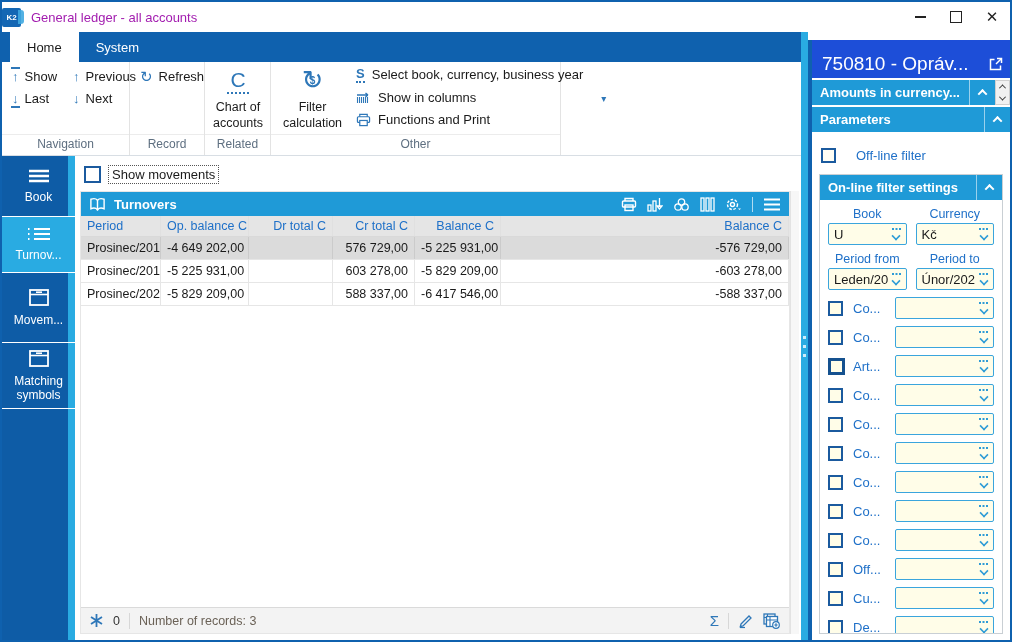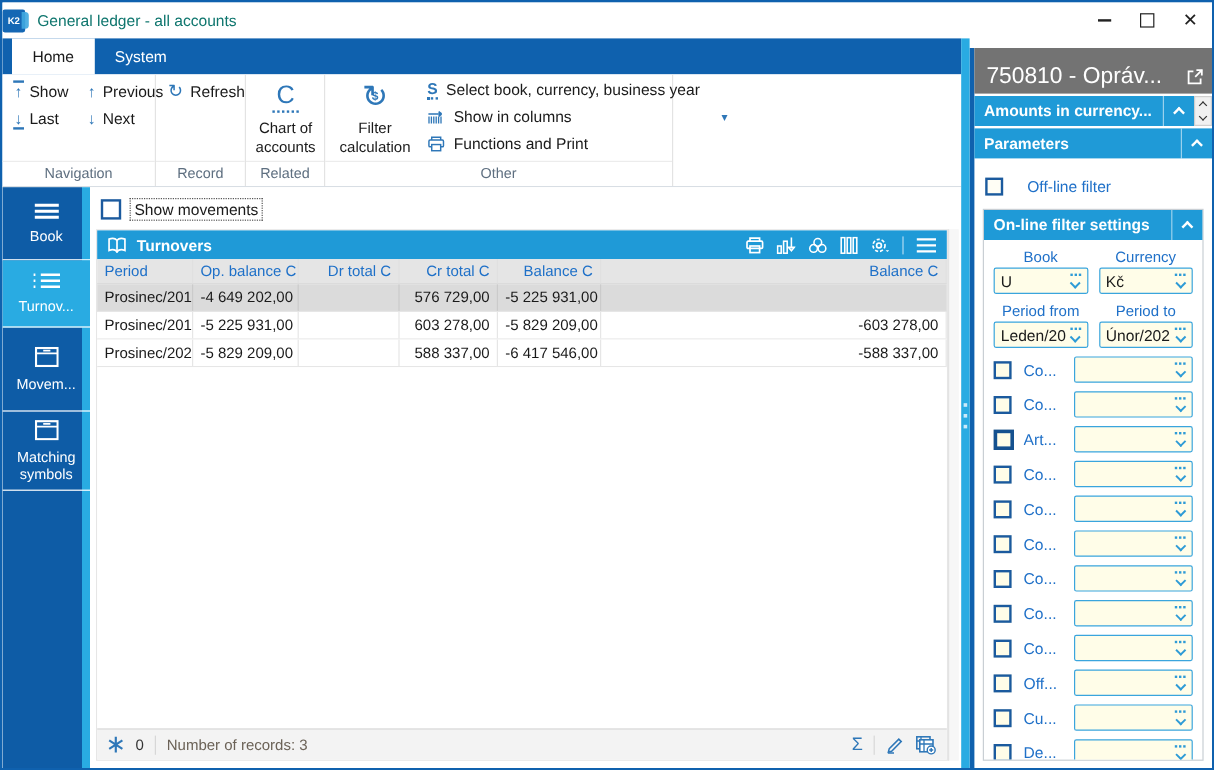--- a/index.html
+++ b/index.html
@@ -4,21 +4,21 @@
 <style>
   * { margin:0; padding:0; box-sizing:border-box; }
   html,body { background:#9c9c9c; }
   body { font-family:"Liberation Sans","DejaVu Sans",sans-serif; }
   .window { width:1012px; height:642px; background:#fff; border:2px solid #0F61AE; display:flex; flex-direction:column; position:relative; overflow:hidden; }
 
   
   .titlebar { height:30px; display:flex; align-items:center; background:#fff; flex:0 0 auto; }
   .k2logo { width:19px; height:19px; background:#1467B4; color:#fff; font-size:8px; font-weight:bold; display:flex; align-items:center; justify-content:center; border-radius:2px; position:relative; }
   .k2logo::after { content:""; position:absolute; right:-3px; top:2px; width:6px; height:14px; background:#3FA9E0; border-radius:0 3px 3px 0; opacity:.9; }
-  .title-text { margin-left:10px; font-size:13px; color:#0f766e; }
+  .title-text { margin-left:10px; font-size:13px; color:#a21caf; }
   .win-controls { margin-left:auto; display:flex; height:100%; }
   .wc { width:36px; height:100%; display:flex; align-items:center; justify-content:center; color:#222; font-size:13px; }
   .wc-min::before { content:""; width:11px; height:1.5px; background:#222; }
   .wc-max::before { content:""; width:10px; height:10px; border:1.5px solid #222; }
   .wc-close { font-size:15px; }
 
   
   .bodyrow { flex:1; display:flex; min-height:0; }
   .main-col { width:799px; flex:0 0 799px; display:flex; flex-direction:column; min-height:0; }
 
@@ -89,21 +89,21 @@
   .st-right { margin-left:auto; display:flex; align-items:center; gap:9px; }
   .sigma { color:#2E77B8; font-size:15px; line-height:1; }
 
   
   .splitter { width:7px; flex:0 0 7px; background:#29ABE2; position:relative; }
   .splitter::after { content:""; position:absolute; left:2px; top:50%; width:3px; height:3px; background:#CDEBFA; box-shadow:0 9px 0 #CDEBFA, 0 18px 0 #CDEBFA; }
 
   
   .right-panel { flex:1; background:#fff; padding-top:8px; display:flex; min-width:0; }
   .rp-frame { flex:1; border-left:4px solid #0F61AE; display:flex; flex-direction:column; min-width:0; }
-  .rp-title { height:38px; background:#737373; color:#fff; font-size:19px; display:flex; align-items:center; padding:9px 6px 0 10px; flex:0 0 auto; }
+  .rp-title { height:38px; background:#1d4ed8; color:#fff; font-size:19px; display:flex; align-items:center; padding:9px 6px 0 10px; flex:0 0 auto; }
   .rp-title-text { flex:1; white-space:nowrap; overflow:hidden; }
   .rp-bar-row { display:flex; flex:0 0 auto; margin-top:2px; }
   .rp-bar { flex:1; height:25px; background:#1F9AD7; color:#fff; font-weight:bold; font-size:13px; display:flex; align-items:center; padding-left:8px; min-width:0; }
   .bar-text { flex:1; white-space:nowrap; overflow:hidden; }
   .bar-chev { width:26px; align-self:stretch; border-left:1px solid rgba(255,255,255,.55); display:flex; align-items:center; justify-content:center; }
   .chev-up { width:7px; height:7px; border-top:2px solid #fff; border-left:2px solid #fff; transform:rotate(45deg) translate(1px,1px); }
   .spinner { width:15px; flex:0 0 15px; background:#F1F1F1; border:1px solid #CFCFCF; display:flex; flex-direction:column; }
   .spin-btn { flex:1; display:flex; align-items:center; justify-content:center; }
   .spin-chev { width:5px; height:5px; border-top:1.5px solid #333; border-left:1.5px solid #333; }
   .spin-up .spin-chev { transform:rotate(45deg) translate(1px,1px); }
@@ -326,20 +326,21 @@
                 <div class="th num">Balance C</div>
                 <div class="th num">Balance C</div>
               </div>
 
               <div class="t-row selected">
                 <div class="td">Prosinec/2018</div>
                 <div class="td num">-4 649 202,00</div>
                 <div class="td num"></div>
                 <div class="td num">576 729,00</div>
                 <div class="td num">-5 225 931,00</div>
+                <div class="td num">-576 729,00</div>
               </div>
               <div class="t-row">
                 <div class="td">Prosinec/2019</div>
                 <div class="td num">-5 225 931,00</div>
                 <div class="td num"></div>
                 <div class="td num">603 278,00</div>
                 <div class="td num">-5 829 209,00</div>
                 <div class="td num">-603 278,00</div>
               </div>
               <div class="t-row">

